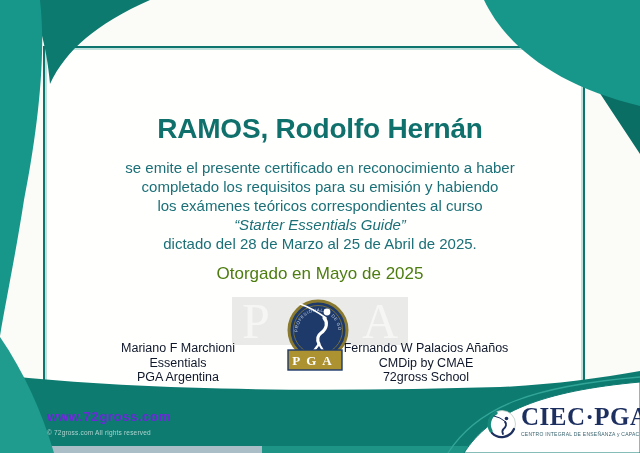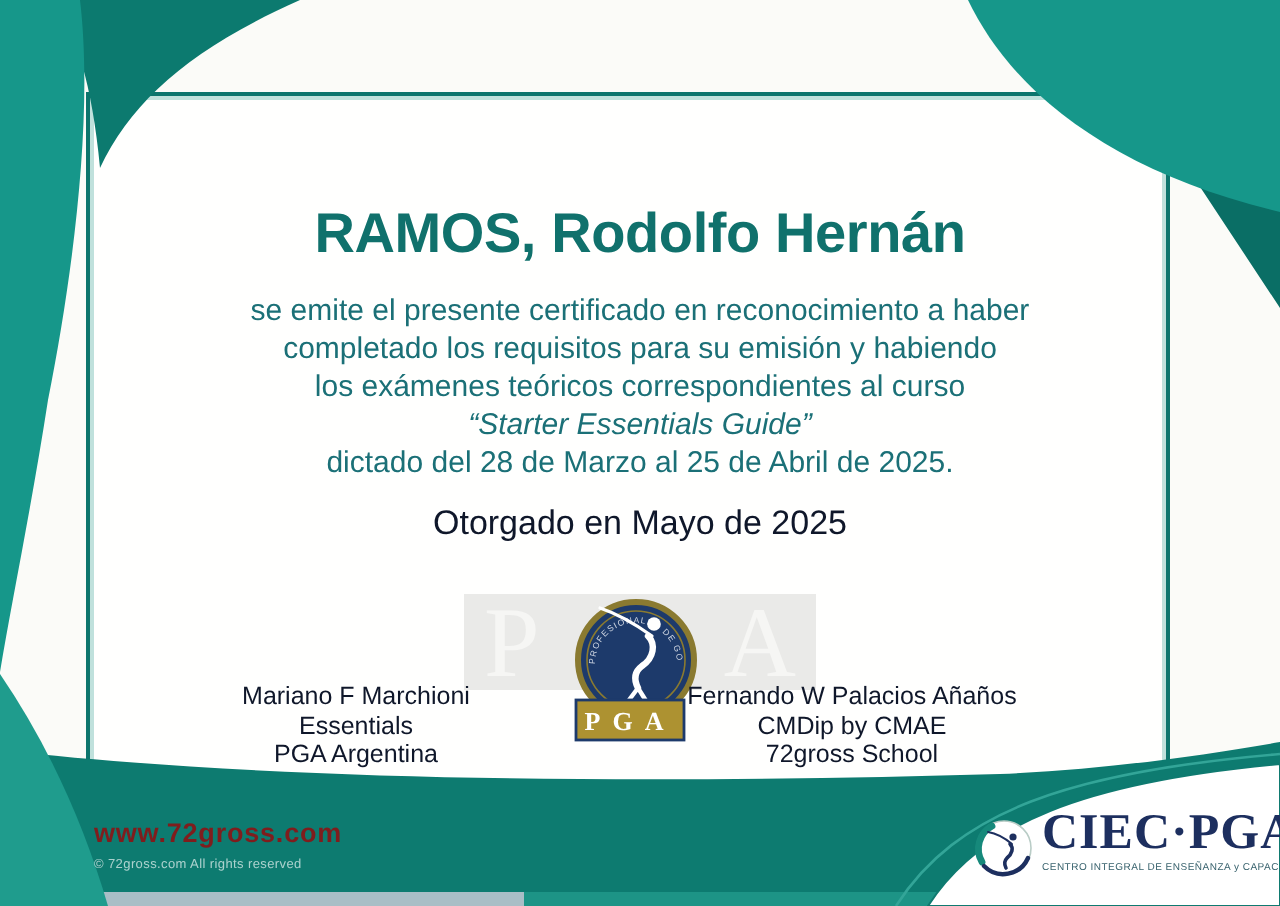--- a/index.html
+++ b/index.html
@@ -24,38 +24,38 @@
   .watermark-letters{
     font-family:"Liberation Serif", serif;
     font-size:50px;line-height:48px;color:#f6f6f4;
     letter-spacing:28px;padding-left:28px;font-weight:400;
   }
   
   .content{
     position:absolute;left:40px;right:40px;top:97px;text-align:center;z-index:3;
   }
   .title{
-    margin:4px 0 13px 0;font-size:28px;font-weight:bold;color:#10716c;letter-spacing:-0.2px;
+    margin:16px 0 13px 0;font-size:28px;font-weight:bold;color:#10716c;letter-spacing:-0.2px;
   }
   .line{margin:0;font-size:15px;line-height:19px;color:#1b7077;}
   .merit{font-weight:bold;}
   .course{font-weight:normal;font-style:italic;}
-  .issue{margin-top:10px;font-size:17px;line-height:22px;color:#0f172a;}
+  .issue{margin-top:10px;font-size:17px;line-height:22px;color:#4d7c0f;}
   
   .emblem{position:absolute;left:286px;top:296px;z-index:3;}
   
   .sig{position:absolute;top:341px;text-align:center;z-index:3;
        font-size:12.5px;line-height:14.5px;color:#0f172a;}
   .sig-left{left:93px;width:170px;}
   .sig-right{left:340px;width:172px;}
   
   .decor{position:absolute;left:0;top:0;z-index:4;pointer-events:none;}
   
   .site{position:absolute;left:47px;top:409px;z-index:5;
-        font-size:13.5px;font-weight:bold;color:#7f1d1d;letter-spacing:0.4px;}
+        font-size:13.5px;font-weight:bold;color:#6d28d9;letter-spacing:0.4px;}
   .copyright{position:absolute;left:47px;top:429px;z-index:5;
         font-size:6.5px;color:rgba(255,255,255,0.65);letter-spacing:0.2px;}
   .brand{position:absolute;left:486px;top:404px;z-index:5;display:flex;align-items:flex-start;}
   .brand-icon{margin-top:3px;}
   .brand-text{margin-left:3px;}
   .brand-name{
     font-family:"Liberation Serif", serif;font-weight:bold;
     font-size:25px;line-height:26px;color:#1d2f5f;letter-spacing:0.5px;
   }
   .brand-tagline{

